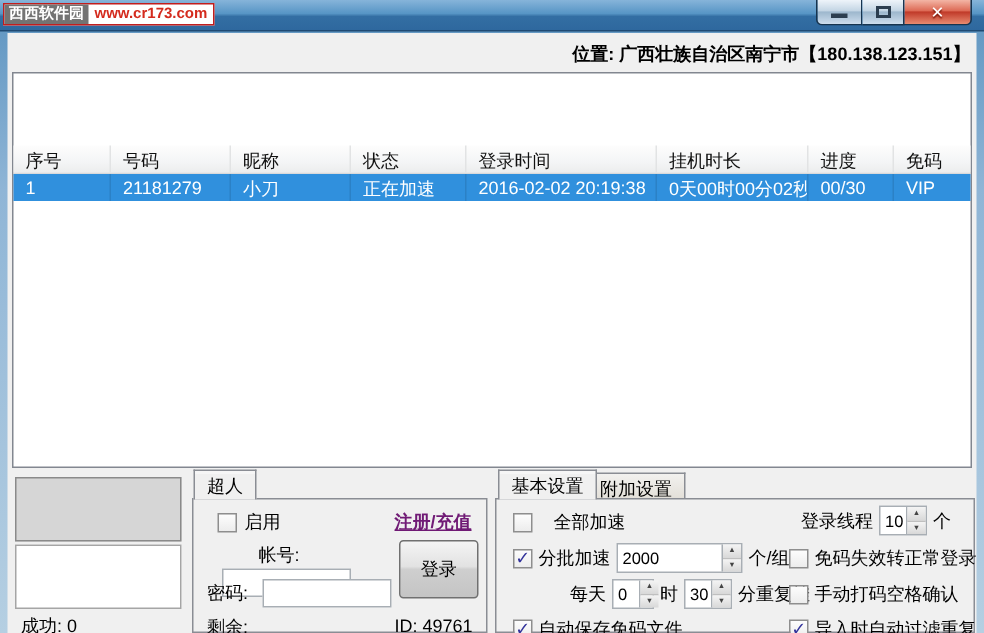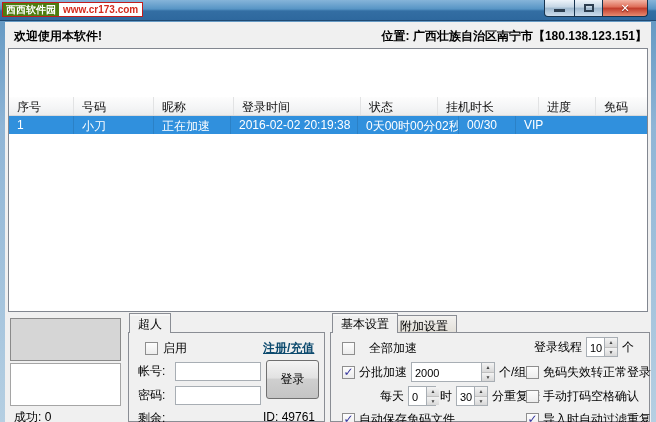--- a/index.html
+++ b/index.html
@@ -14,21 +14,21 @@
   .titlebar {
     position: absolute; top: 0; left: 0; width: 656px; height: 21px;
     background: linear-gradient(180deg, #86b4d9 0%, #5795c5 45%, #336ea3 55%, #2e689e 100%);
     border-bottom: 1px solid #1f4a73;
   }
   .watermark {
     position: absolute; top: 2px; left: 2px; height: 15px;
     display: flex; align-items: stretch; background: #fff; border: 1px solid #c21d1d;
     font-size: 10px; font-weight: bold; line-height: 13px; white-space: nowrap;
   }
-  .wm-name { background: #4d7c0f; color: #fff; padding: 0 3px; }
+  .wm-name { background: #737373; color: #fff; padding: 0 3px; }
   .wm-url  { color: #d42b1e; padding: 0 4px; }
   .win-controls { position: absolute; top: 0; right: 8px; display: flex; }
   .win-btn {
     height: 17px; border: 1px solid #17344f; border-top: none;
     background: linear-gradient(180deg, #eef4fa 0%, #c3d5e4 45%, #9db7cd 50%, #cddded 100%);
     display: flex; align-items: center; justify-content: center; cursor: default;
   }
   .win-btn.min   { width: 31px; border-radius: 0 0 0 4px; }
   .win-btn.max   { width: 27px; border-left: none; border-right: none; }
   .win-btn.close {
@@ -99,21 +99,21 @@
   .panel-settings { left: 325px; top: 310px; width: 320px; height: 90px; }
   
   .cb {
     width: 13px; height: 13px; flex: 0 0 13px;
     border: 1px solid #8e8e8e; background: linear-gradient(180deg, #fdfdfd, #ececec);
     display: inline-block; position: relative;
     font-size: 12px; font-weight: bold; color: #33339b; line-height: 11px; text-align: center;
     overflow: visible;
   }
   .lbl { white-space: nowrap; }
-  .reg-link { color: #0c4a6e; font-weight: bold; text-decoration: underline; cursor: pointer; white-space: nowrap; }
+  .reg-link { color: #701a75; font-weight: bold; text-decoration: underline; cursor: pointer; white-space: nowrap; }
   .txt {
     border: 1px solid #a8aeb4; background: #fff; height: 19px; width: 86px;
     font-family: inherit; font-size: 11px; padding: 0 3px;
   }
   .login-btn {
     position: absolute; left: 137px; top: 27px; width: 53px; height: 39px;
     border: 1px solid #707070; border-radius: 3px;
     background: linear-gradient(180deg, #f4f4f4 0%, #e2e2e2 45%, #cfcfcf 50%, #c4c4c4 100%);
     font-family: inherit; font-size: 12px; cursor: default;
   }
@@ -151,36 +151,36 @@
         <span class="glyph-max"></span>
       </div>
       <div class="win-btn close">
         <span class="glyph-close">✕</span>
       </div>
     </div>
   </div>
 
   <div class="client">
 
-    <div class="welcome">欢迎使用本软件!</div>
     <div class="location">位置: 广西壮族自治区南宁市【180.138.123.151】</div>
 
     <div class="table">
       <div class="thead">
         <div class="hcell c0">序号</div>
         <div class="hcell c1">号码</div>
         <div class="hcell c2">昵称</div>
+        <div class="hcell c3">状态</div>
         <div class="hcell c4">登录时间</div>
-        <div class="hcell c3">状态</div>
         <div class="hcell c5">挂机时长</div>
         <div class="hcell c6">进度</div>
         <div class="hcell c7">免码</div>
       </div>
       <div class="trow selected">
         <div class="rcell c0">1</div>
+        <div class="rcell c1">21181279</div>
         <div class="rcell c2">小刀</div>
         <div class="rcell c3">正在加速</div>
         <div class="rcell c4">2016-02-02 20:19:38</div>
         <div class="rcell c5">0天00时00分02秒</div>
         <div class="rcell c6">00/30</div>
         <div class="rcell c7">VIP</div>
       </div>
     </div>
 
     <div class="gray-box"></div>
@@ -190,21 +190,21 @@
       <span>0</span>
     </div>
 
     <div class="tab active tab-account">超人</div>
     <div class="panel panel-account">
       <div class="acc-row" style="left:16px; top:7px;">
         <span class="cb"></span>
         <span class="lbl" style="margin-left:5px;">启用</span>
       </div>
       <a class="reg-link" style="position:absolute; left:134px; top:7px;">注册/充值</a>
-      <div class="acc-row" style="left:9px; top:29px;">
+      <div class="acc-row" style="left:9px; top:29px;flex-direction:column;">
         <span class="lbl">帐号:</span>
         <input class="txt" style="margin-left: 10px;" value="">
       </div>
       <div class="acc-row" style="left:9px; top:53px;justify-content:flex-end;">
         <span class="lbl">密码:</span>
         <input class="txt" style="margin-left: 10px;" value="">
       </div>
       <button class="login-btn">登录</button>
       <span class="lbl" style="position:absolute; left:9px; top:77px;">剩余:</span>
       <span class="lbl" style="position:absolute; left:134px; top:77px;">ID: 49761</span>

